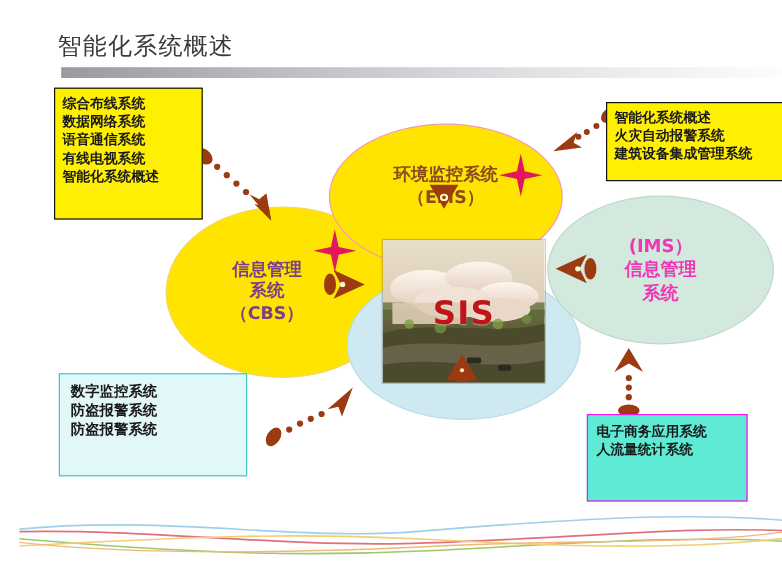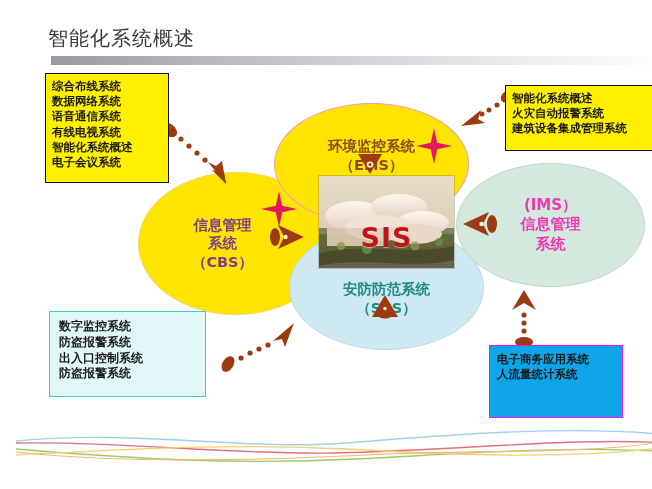--- a/index.html
+++ b/index.html
@@ -61,21 +61,21 @@
     background:#cfe9f2;border:1.3px solid #b8dce8;
     color:#1d8a84;font-size:14.5px;
     padding-top:22px;
     z-index:2;
   }
   .ell .ln{display:block;white-space:nowrap;}
   .ell .abbr{font-family:"DejaVu Sans","Liberation Sans",sans-serif;}
 
   
   #center-photo{
-    position:absolute;left:303px;top:176px;width:135px;height:92px;
+    position:absolute;left:303px;top:200px;width:135px;height:119px;
     z-index:6;overflow:hidden;
     box-shadow:0 0 0 1px rgba(120,110,90,.35);
   }
   #center-photo .sis{
     position:absolute;left:0;right:0;top:46px;
     text-align:center;color:#c0141b;font-weight:bold;
     font-size:27px;letter-spacing:1px;
     font-family:"DejaVu Sans","Liberation Sans",sans-serif;
     text-shadow:0 1px 1px rgba(255,255,255,.45);
     z-index:4;
@@ -100,21 +100,21 @@
     padding:5px 0 0 6px;
   }
   #box-sps{
     left:33px;top:311px;width:157px;height:86px;
     background:#e2f8f8;border:1.6px solid #3ec8c8;
     color:#1a1a1a;font-size:12px;
     padding:7px 0 0 9px;
   }
   #box-ims{
     left:473px;top:345px;width:134px;height:73px;
-    background:#0ea5e9;border:1.6px solid #f115f1;
+    background:#5eead4;border:1.6px solid #f115f1;
     color:#1a1a1a;font-size:11.5px;
     padding:6px 0 0 7px;
   }
   .box .ln{display:block;}
 
   
   .arrow-wrap{position:absolute;z-index:7;}
   
   .accent{position:absolute;z-index:5;}
 
@@ -227,33 +227,31 @@
     </svg>
     <div class="sis">SIS</div>
   </div>
 
   <div class="box" id="box-cbs">
     <span class="ln">综合布线系统</span>
     <span class="ln">数据网络系统</span>
     <span class="ln">语音通信系统</span>
     <span class="ln">有线电视系统</span>
     <span class="ln">智能化系统概述</span>
-    <span class="ln">电子会议系统</span>
   </div>
 
   <div class="box" id="box-ems">
     <span class="ln">智能化系统概述</span>
     <span class="ln">火灾自动报警系统</span>
     <span class="ln">建筑设备集成管理系统</span>
   </div>
 
   <div class="box" id="box-sps">
     <span class="ln">数字监控系统</span>
     <span class="ln">防盗报警系统</span>
-    <span class="ln">出入口控制系统</span>
     <span class="ln">防盗报警系统</span>
   </div>
 
   <div class="box" id="box-ims">
     <span class="ln">电子商务应用系统</span>
     <span class="ln">人流量统计系统</span>
   </div>
 
   <svg class="arrow-wrap" style="left:140px;top:118px;width:90px;height:72px;" viewBox="0 0 90 72">
     <ellipse cx="13" cy="12" rx="9" ry="6" transform="rotate(35 13 12)" fill="#9c3b12"></ellipse>

